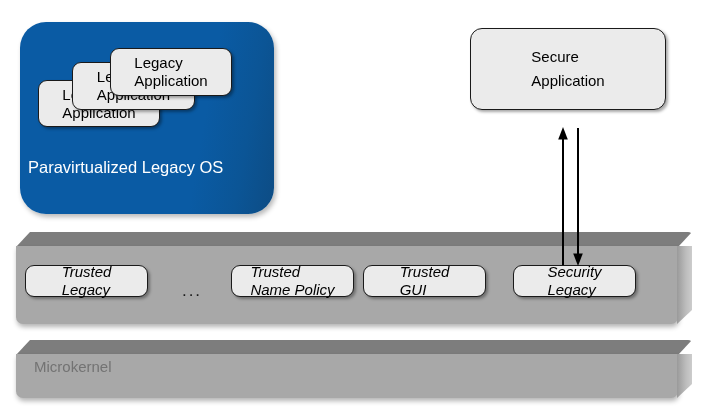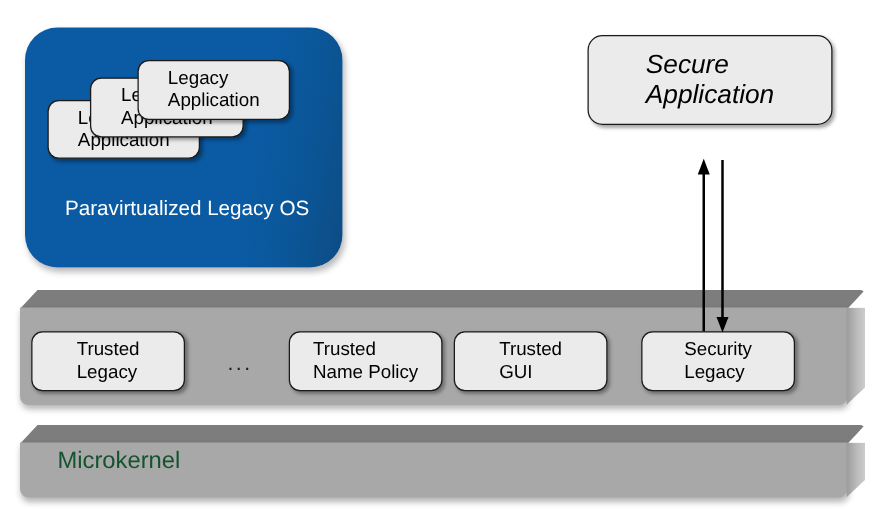--- a/index.html
+++ b/index.html
@@ -24,21 +24,21 @@
     left: 20px;
     top: 22px;
     width: 254px;
     height: 192px;
     border-radius: 26px;
     background: linear-gradient(100deg, #0a5ba4 0%, #0a5ba4 70%, #0b5596 86%, #0d4c84 100%);
     box-shadow: 2px 3px 5px rgba(0,0,0,0.28);
   }
   .vm-label {
     position: absolute;
-    left: 52px;
+    left: 28px;
     top: 158px;
     width: 230px;
     color: #ffffff;
     font-size: 16.5px;
     line-height: 19px;
     white-space: nowrap;
   }
 
   
   .lbox {
@@ -58,25 +58,24 @@
   }
   .lbox span { display: block; }
 
   
   #app-back  { left: 38px;  top: 80px; width: 122px; height: 47px; z-index: 3; }
   #app-mid   { left: 72px;  top: 62px; width: 123px; height: 48px; z-index: 4; }
   #app-front { left: 110px; top: 48px; width: 122px; height: 48px; z-index: 5; }
 
   
   #secure-app {
-    left: 470px; top: 28px; width: 196px; height: 72px;
+    left: 470px; top: 28px; width: 196px; height: 82px;
     border-radius: 12px;
-    font-size: 21px;
+    font-size: 15px;
     line-height: 24px;
-    font-style: italic;
   }
 
   
   .slab { position: absolute; }
   .slab .top {
     position: absolute;
     left: 0; top: 0;
     width: 100%;
     height: 15px;
     background: #7d7d7d;
@@ -99,29 +98,29 @@
     height: calc(100% - 14px);
     background: linear-gradient(90deg, #9a9a9a 0%, #bdbdbd 60%, #cccccc 100%);
     clip-path: polygon(0 0, 100% 0, 100% calc(100% - 14px), 0 100%);
   }
 
   #trusted-slab { left: 16px; top: 232px; width: 676px; height: 92px; }
   #microkernel-slab { left: 16px; top: 340px; width: 676px; height: 58px; }
 
   .mk-label {
     position: absolute;
-    left: 46px;
+    left: 34px;
     top: 358px;
-    font-size: 19px;
-    color: #14532d;
+    font-size: 15px;
+    color: #737373;
     white-space: nowrap;
   }
 
   
-  .svc { top: 265px; width: 123px; height: 48px; z-index: 6; }
+  .svc { top: 265px; width: 123px; height: 32px; z-index: 6; font-style: italic; }
   #svc-loader { left: 25px; }
   #svc-name   { left: 231px; }
   #svc-gui    { left: 363px; }
   #svc-policy { left: 513px; }
 
   .ellipsis {
     position: absolute;
     left: 172px;
     top: 281px;
     width: 40px;

